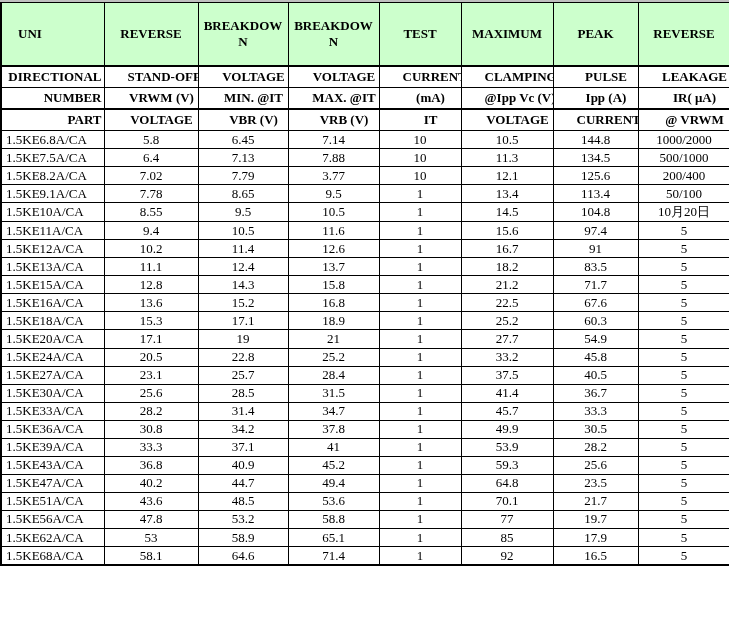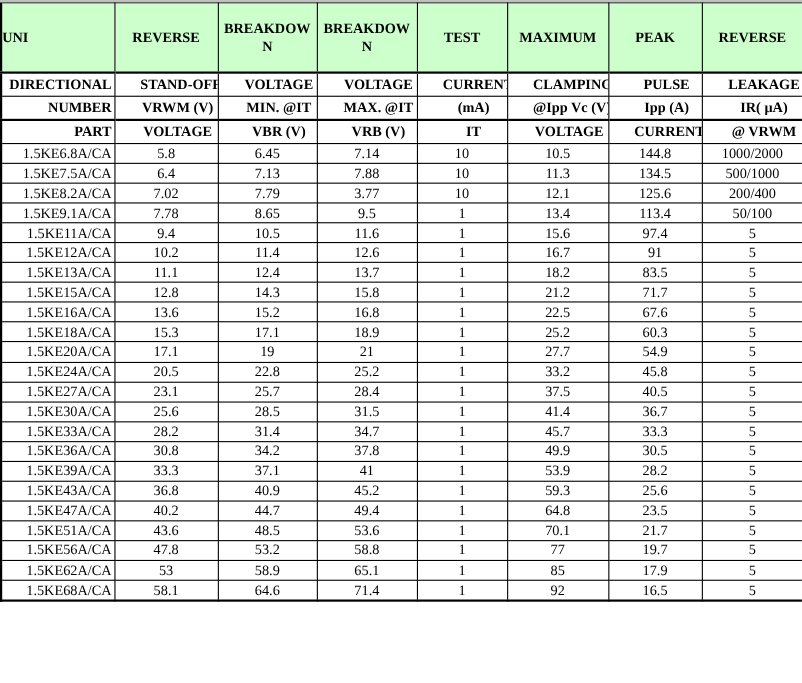--- a/index.html
+++ b/index.html
@@ -35,21 +35,21 @@
     background: var(--header-bg, #ccffcc);
     height: 62px;
     font-size: 13px;
     font-weight: bold;
     text-align: center;
     vertical-align: middle;
     white-space: pre-line;
     line-height: 1.25;
     border-bottom: 2px solid var(--grid, #000);
   }
-  tr.hrow1 th.first { text-align: left; padding-left: 0; }
+  tr.hrow1 th.first { text-align: left; padding-left: 16px; }
   
   tr.hsub th {
     height: 20px;
     font-size: 13px;
     font-weight: bold;
     text-align: center;
     vertical-align: middle;
     white-space: nowrap;
     padding-left: 23px;
   }
@@ -57,21 +57,21 @@
   tr.hrow4 th { border-bottom: 2px solid var(--grid, #000); }
   
   tbody td {
     height: 17.05px;
     font-size: 13px;
     text-align: center;
     vertical-align: middle;
     white-space: nowrap;
   }
   tbody td.part {
-    text-align: right;
+    text-align: left;
     padding-left: 4px;
   }
 </style>
 </head>
 <body>
 
 <div class="sheet">
   <table class="spec">
     <colgroup id="cols">
         <col style="width: 103px;">
@@ -162,20 +162,30 @@
           <td class="part">1.5KE9.1A/CA</td>
           <td>7.78</td>
           <td>8.65</td>
           <td>9.5</td>
           <td>1</td>
           <td>13.4</td>
           <td>113.4</td>
           <td>50/100</td>
         </tr>
         <tr>
+          <td class="part">1.5KE10A/CA</td>
+          <td>8.55</td>
+          <td>9.5</td>
+          <td>10.5</td>
+          <td>1</td>
+          <td>14.5</td>
+          <td>104.8</td>
+          <td>10月20日</td>
+        </tr>
+        <tr>
           <td class="part">1.5KE11A/CA</td>
           <td>9.4</td>
           <td>10.5</td>
           <td>11.6</td>
           <td>1</td>
           <td>15.6</td>
           <td>97.4</td>
           <td>5</td>
         </tr>
         <tr>

